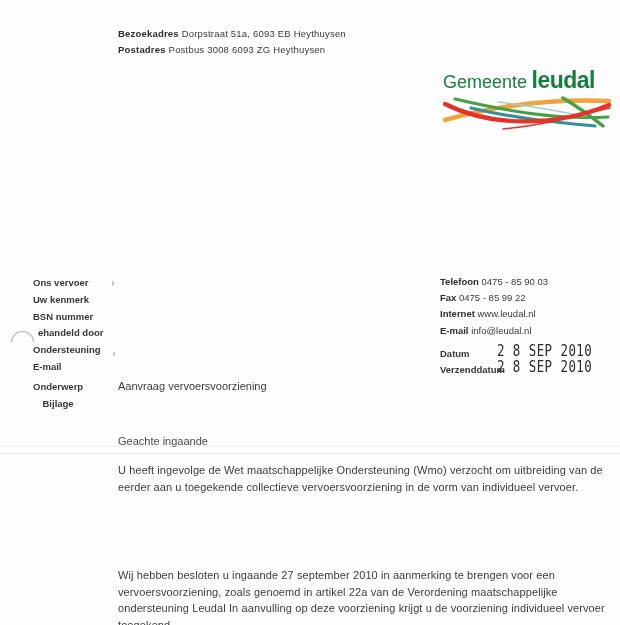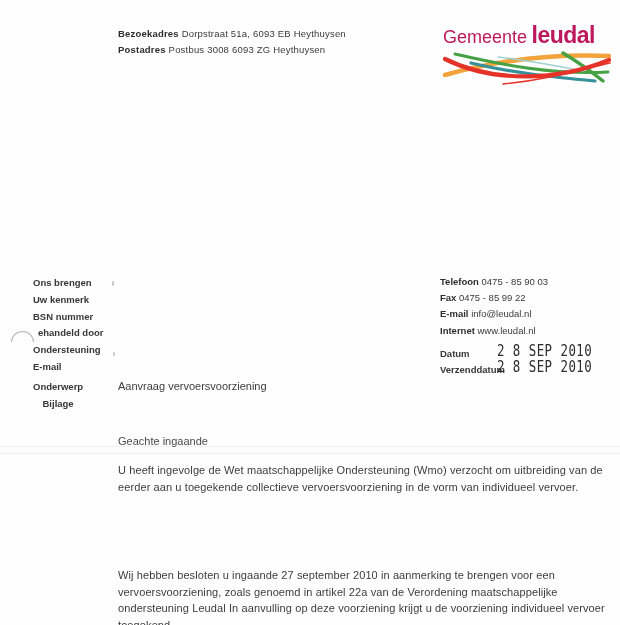--- a/index.html
+++ b/index.html
@@ -25,22 +25,23 @@
   }
   .addr-block b { color: #2e2e2e; margin-top: 32px; }
   .logo {
     position: absolute;
     left: 443px;
     top: 22px;
     width: 168px;
   }
   .logo-text {
     white-space: nowrap;
-    color: #be185d;
+    color: #15803d;
     text-align: left;
+    margin-top: 45px;
   }
   .logo-prefix { font-size: 18px; font-weight: 400; }
   .logo-name { font-size: 23px; font-weight: 700; letter-spacing: -0.5px; }
   .logo-swoosh { display: block; margin-top: 2px; }
   
   .ref-labels {
     position: absolute;
     left: 33px;
     top: 275px;
     font-size: 9.5px;
@@ -156,40 +157,40 @@
       <path d="M120,2 C140,14 150,22 160,30" stroke="#46a144" stroke-width="3.5" fill="none" stroke-linecap="round"></path>
       <path d="M28,12 C70,22 110,26 152,30" stroke="#35909a" stroke-width="3.2" fill="none" stroke-linecap="round"></path>
       <path d="M55,6 C90,10 120,16 140,20" stroke="#9fd0cf" stroke-width="1.4" fill="none" stroke-linecap="round"></path>
       <path d="M2,8 C50,32 115,30 166,9" stroke="#e5332a" stroke-width="4.2" fill="none" stroke-linecap="round"></path>
       <path d="M60,33 C105,29 140,18 167,12" stroke="#e5332a" stroke-width="1.6" fill="none" stroke-linecap="round"></path>
     </svg>
   </div>
 
   <div class="ref-labels">
     <span class="arc-mark"></span>
-    <div class="row">Ons brengen</div>
+    <div class="row">Ons vervoer</div>
     <div class="row">Uw kenmerk</div>
     <div class="row">BSN nummer</div>
     <div class="row row-indent">ehandeld door</div>
     <div class="row">Ondersteuning</div>
     <div class="row">E-mail</div>
   </div>
 
   <div class="subject-labels">
     <div class="row">Onderwerp</div>
     <div class="row">Bijlage</div>
   </div>
 
   <div class="subject-value">Aanvraag vervoersvoorziening</div>
 
   <div class="contact-block">
     <div class="row"><b>Telefoon</b> <span>0475 - 85 90 03</span></div>
     <div class="row"><b>Fax</b> <span>0475 - 85 99 22</span></div>
+    <div class="row"><b>Internet</b> <span>www.leudal.nl</span></div>
     <div class="row"><b>E-mail</b> <span>info@leudal.nl</span></div>
-    <div class="row"><b>Internet</b> <span>www.leudal.nl</span></div>
   </div>
 
   <div class="date-block">
     <div class="date-row">
       <span>Datum</span>
       <span class="stamp">2 8  SEP 2010</span>
     </div>
     <div class="date-row">
       <span>Verzenddatum</span>
       <span class="stamp">2 8  SEP 2010</span>

